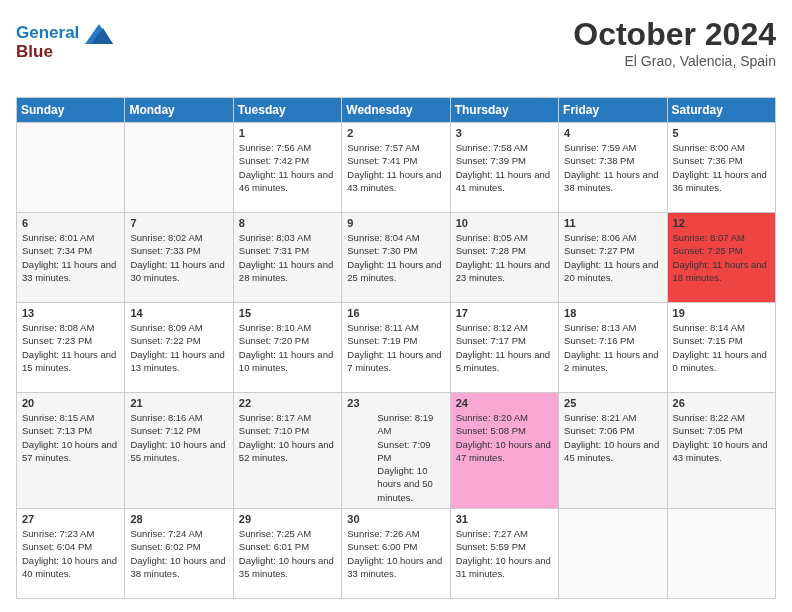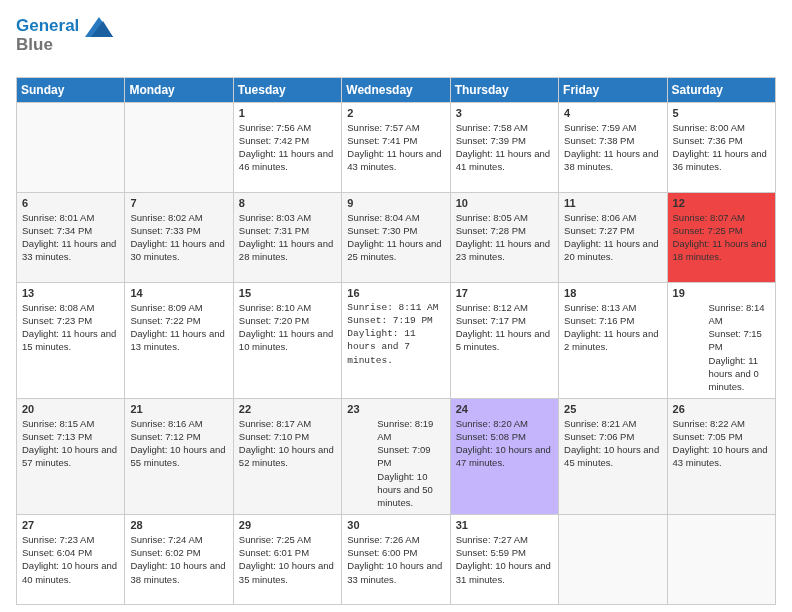--- a/index.html
+++ b/index.html
@@ -7,21 +7,21 @@
       font-family: Arial, sans-serif;
       background: #fff;
       width: 792px;
       min-height: 612px;
       padding: 16px;
     }
     .header {
       display: flex;
       justify-content: space-between;
       align-items: center;
-      margin-bottom: 22px;
+      margin-bottom: 28px;
     }
     .logo {
       display: flex;
       align-items: center;
       gap: 2px;
     }
     .title-block {
       text-align: right;
     }
     .month-title {
@@ -81,22 +81,26 @@
     <div>
       <div style="display:flex;align-items:center;gap:2px;">
         <div style="font-size:17px;font-weight:bold;color:#333;line-height:1.15;">
           <span style="color:#1a7abf;">General</span>
           <svg width="28" height="20" viewBox="0 0 28 20" style="vertical-align:middle;margin-left:1px;">
             <polygon points="0,20 14,0 28,20" fill="#2979c0"></polygon>
             <polygon points="6,20 18,4 28,20" fill="#1a5fa0"></polygon>
           </svg>
         </div>
       </div>
-      <div style="font-size:17px;font-weight:bold;color:#737373;margin-top:-2px;">Blue</div>
+      <div style="font-size:17px;font-weight:bold;color:#7f1d1d;margin-top:-2px;">Blue</div>
     </div>
+  </div>
+  <div class="title-block">
+    <div class="month-title">October 2024</div>
+    <div class="location">El Grao, Valencia, Spain</div>
   </div>
 </div>
 
 <table>
   <thead>
     <tr id="header-row">
         <th>Sunday</th>
         <th>Monday</th>
         <th>Tuesday</th>
         <th>Wednesday</th>
@@ -198,39 +202,39 @@
 Daylight: 11 hours and 13 minutes.</div>
         </td>
         <td>
           <div class="day-num">15</div>
           <div class="day-info" style="white-space: pre-line;">Sunrise: 8:10 AM
 Sunset: 7:20 PM
 Daylight: 11 hours and 10 minutes.</div>
         </td>
         <td>
           <div class="day-num">16</div>
-          <div class="day-info" style="white-space: pre-line; font-family: Liberation Mono, monospace;">Sunrise: 8:11 AM
+          <div class="day-info" style="white-space: pre-line;">Sunrise: 8:11 AM
 Sunset: 7:19 PM
 Daylight: 11 hours and 7 minutes.</div>
         </td>
         <td>
           <div class="day-num">17</div>
           <div class="day-info" style="white-space: pre-line;">Sunrise: 8:12 AM
 Sunset: 7:17 PM
 Daylight: 11 hours and 5 minutes.</div>
         </td>
         <td>
           <div class="day-num">18</div>
           <div class="day-info" style="white-space: pre-line;">Sunrise: 8:13 AM
 Sunset: 7:16 PM
 Daylight: 11 hours and 2 minutes.</div>
         </td>
         <td>
           <div class="day-num">19</div>
-          <div class="day-info" style="white-space: pre-line; margin-left: 36px;">Sunrise: 8:14 AM
+          <div class="day-info" style="white-space: pre-line;">Sunrise: 8:14 AM
 Sunset: 7:15 PM
 Daylight: 11 hours and 0 minutes.</div>
         </td>
       </tr>
       <tr style="background: rgb(245, 245, 245);">
         <td style="background: rgb(245, 245, 245);">
           <div class="day-num">20</div>
           <div class="day-info" style="white-space: pre-line;">Sunrise: 8:15 AM
 Sunset: 7:13 PM
 Daylight: 10 hours and 57 minutes.</div>
@@ -246,21 +250,21 @@
           <div class="day-info" style="white-space: pre-line;">Sunrise: 8:17 AM
 Sunset: 7:10 PM
 Daylight: 10 hours and 52 minutes.</div>
         </td>
         <td style="background: rgb(245, 245, 245);">
           <div class="day-num">23</div>
           <div class="day-info" style="white-space: pre-line; margin-left: 30px;">Sunrise: 8:19 AM
 Sunset: 7:09 PM
 Daylight: 10 hours and 50 minutes.</div>
         </td>
-        <td style="background: #c4b5fd; margin-top: 24px;">
+        <td style="background: #f9a8d4; margin-top: 24px;">
           <div class="day-num">24</div>
           <div class="day-info" style="white-space: pre-line;">Sunrise: 8:20 AM
 Sunset: 5:08 PM
 Daylight: 10 hours and 47 minutes.</div>
         </td>
         <td style="background: rgb(245, 245, 245);">
           <div class="day-num">25</div>
           <div class="day-info" style="white-space: pre-line;">Sunrise: 8:21 AM
 Sunset: 7:06 PM
 Daylight: 10 hours and 45 minutes.</div>

